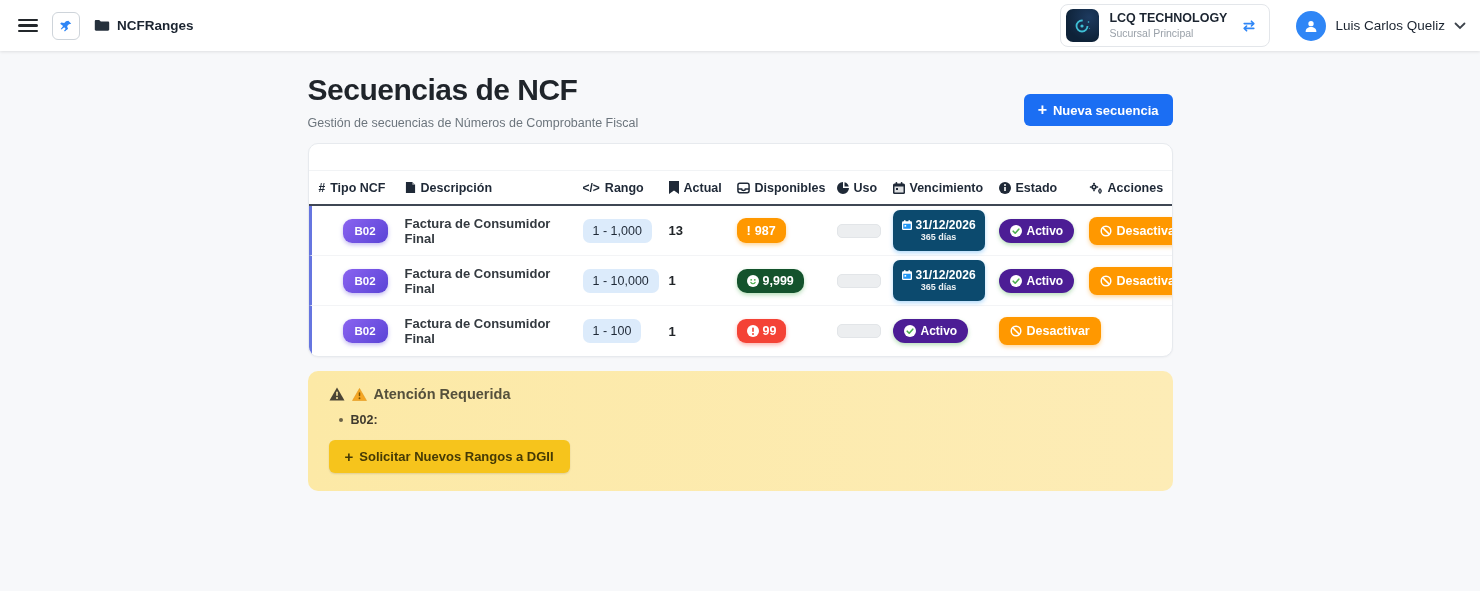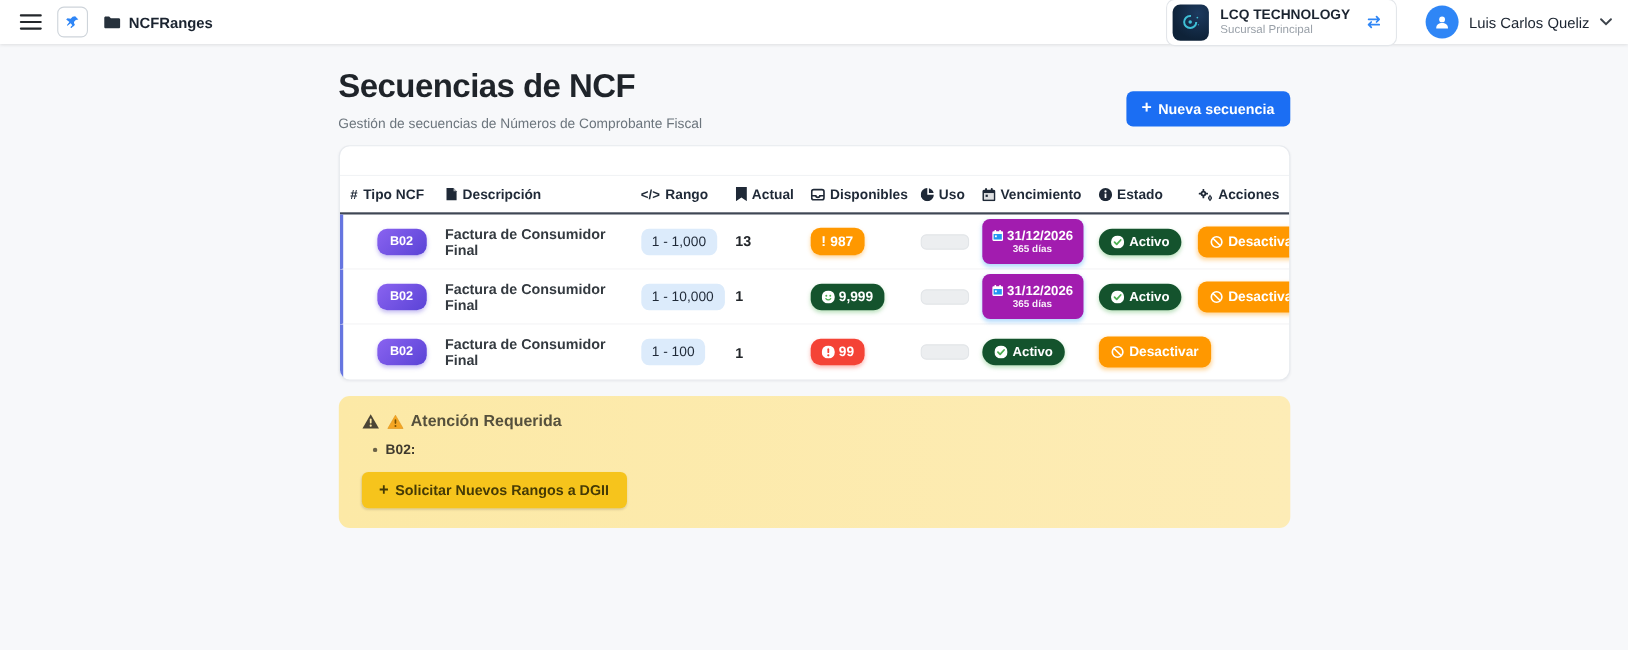--- a/index.html
+++ b/index.html
@@ -5,21 +5,21 @@
   * { margin:0; padding:0; box-sizing:border-box; }
   html,body { width:1480px; height:591px; }
   body {
     font-family:"Liberation Sans", sans-serif;
     background:#f7f8fa;
     color:#212529;
     overflow:hidden;
   }
   
   .topbar {
-    height:40px; background:#ffffff;
+    height:51px; background:#ffffff;
     display:flex; align-items:center; justify-content:space-between;
     padding:0 14px 0 18px;
     box-shadow:0 1px 3px rgba(0,0,0,.10);
     position:relative; z-index:5;
   }
   .tb-left { display:flex; align-items:center; gap:14px; }
   .hamburger { width:20px; height:14px; display:flex; flex-direction:column; justify-content:space-between; cursor:pointer; background:none; border:none; padding:0; }
   .hamburger span { display:block; height:2.4px; background:#23272b; border-radius:2px; }
   .pin-btn {
     width:28px; height:28px; border:1px solid #ced4da; border-radius:6px;
@@ -96,28 +96,28 @@
   .badge-disp.success { background:#14532d; box-shadow:0 2px 4px rgba(76,175,80,.4);border-radius:10px; }
   .badge-disp.danger  { background:#f44336; box-shadow:0 2px 4px rgba(244,67,54,.4); }
   .badge-disp .excl { font-size:13px; font-weight:bold; }
   .uso-bar {
     width:44px; height:14px; background:#eceef0; border:1px solid #e2e5e8;
     border-radius:5px; overflow:hidden;
   }
   .uso-fill { height:100%; width:0; background:#2196f3; }
   .venc-badge {
     display:inline-flex; flex-direction:column; align-items:center;
-    background:#a21caf; color:#fff; border-radius:7px;
+    background:#0c4a6e; color:#fff; border-radius:7px;
     padding:8px 9px; line-height:1.2; box-shadow:0 2px 4px rgba(33,150,243,.35);
   }
   .venc-date { display:flex; align-items:center; gap:4px; font-size:12px; font-weight:bold; }
   .venc-days { font-size:9px; font-weight:bold; opacity:.92; }
   .badge-estado {
     display:inline-flex; align-items:center; gap:5px;
-    background:#14532d; color:#fff; font-size:12px; font-weight:bold;
+    background:#4c1d95; color:#fff; font-size:12px; font-weight:bold;
     padding:5px 11px; border-radius:14px; box-shadow:0 2px 4px rgba(76,175,80,.4);
   }
   .btn-desactivar {
     display:inline-flex; align-items:center; gap:5px;
     background:#ff9800; color:#fff; border:none; border-radius:8px;
     font-family:inherit; font-size:12.5px; font-weight:bold;
     padding:7px 11px; cursor:pointer; box-shadow:0 2px 4px rgba(255,152,0,.4);
   }
   
   .alert {

